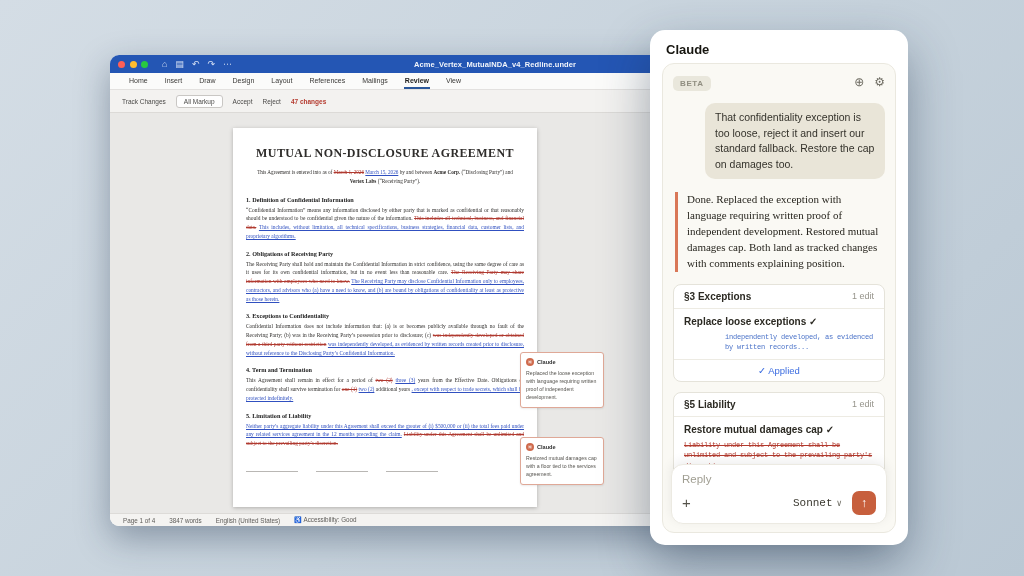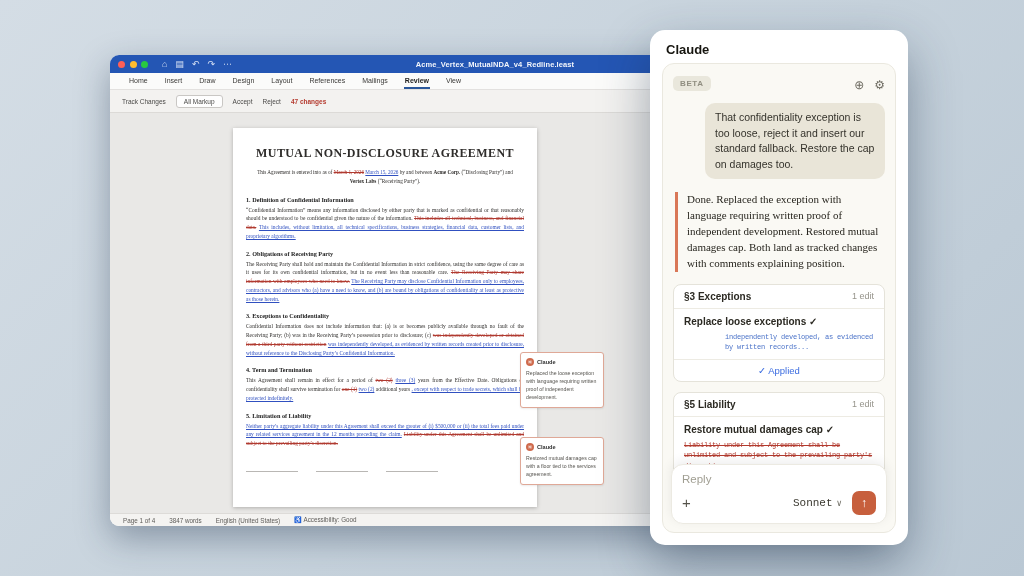--- a/index.html
+++ b/index.html
@@ -91,21 +91,21 @@
     background:#fff; border-radius:15px;
     box-shadow:0 20px 50px rgba(25,45,70,.40);
     z-index:5; overflow:hidden;
   }
   .panel-title { font-size:13px; font-weight:bold; color:#16150f; padding:12px 16px 8px; }
   .chat-card {
     position:absolute; left:12px; right:12px; top:33px; bottom:12px;
     background:#faf9f4; border:1px solid #eae8df; border-radius:12px;
     padding:12px 10px; overflow:hidden;
   }
-  .chat-top { display:flex; align-items:flex-end; margin-bottom:12px; }
+  .chat-top { display:flex; align-items:flex-start; margin-bottom:12px; }
   .beta-badge {
     background:#e9e7dc; color:#908e81; font-size:8px; font-weight:bold;
     letter-spacing:.6px; padding:3px 7px; border-radius:5px;
   }
   .chat-top-icons { margin-left:auto; display:flex; gap:10px; }
   .chat-top-icon { font-size:12px; color:#6f6d63; line-height:12px; }
   .user-bubble {
     margin-left:auto; width:180px; background:#e9e5d8; border-radius:10px;
     padding:7px 10px; font-size:10.5px; line-height:1.48; color:#34322b;
     margin-bottom:13px;
@@ -168,21 +168,21 @@
       <div class="light yellow"></div>
       <div class="light green"></div>
     </div>
     <div class="tb-icons">
         <span class="tb-icon">⌂</span>
         <span class="tb-icon">▤</span>
         <span class="tb-icon">↶</span>
         <span class="tb-icon">↷</span>
         <span class="tb-icon">⋯</span>
       </div>
-    <div class="win-title">Acme_Vertex_MutualNDA_v4_Redline.least</div>
+    <div class="win-title">Acme_Vertex_MutualNDA_v4_Redline.under</div>
   </div>
 
   <div class="ribbon">
       <div class="rtab">Home</div>
       <div class="rtab">Insert</div>
       <div class="rtab">Draw</div>
       <div class="rtab">Design</div>
       <div class="rtab">Layout</div>
       <div class="rtab">References</div>
       <div class="rtab">Mailings</div>

